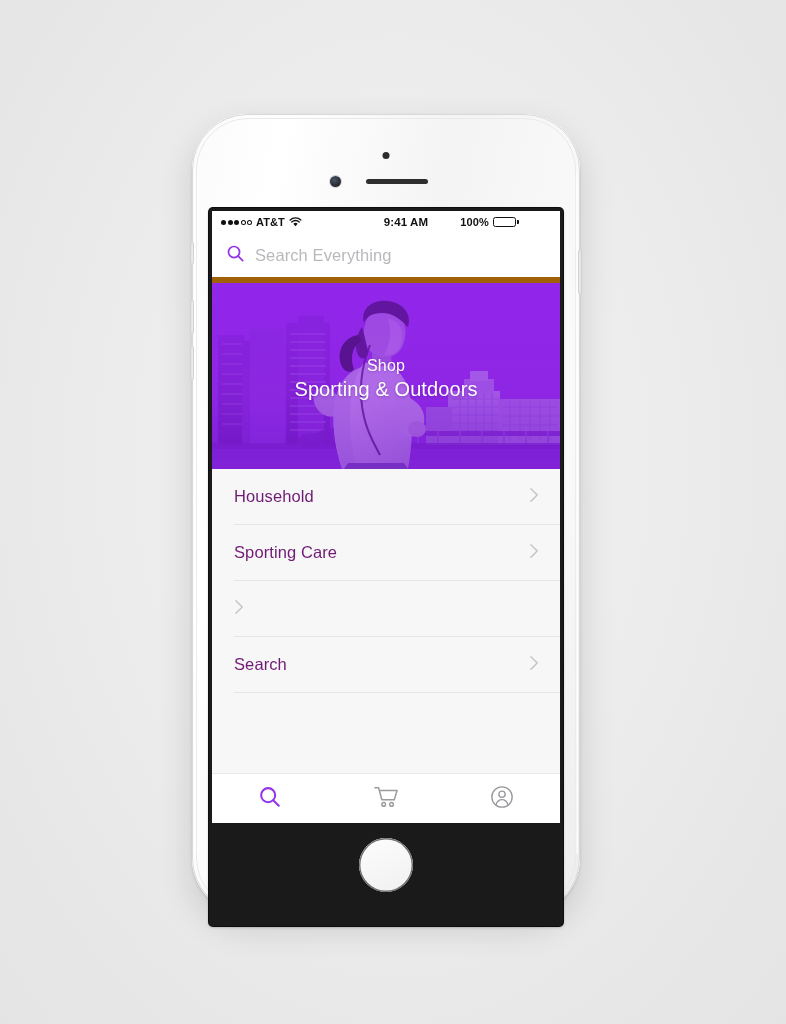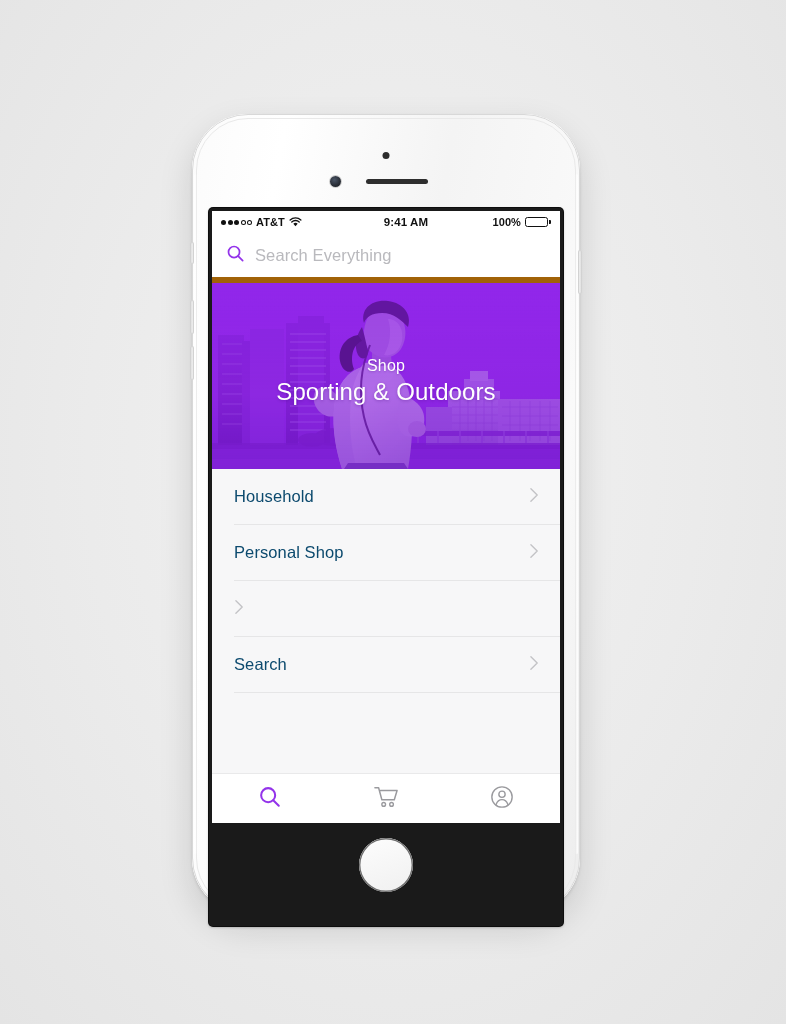--- a/index.html
+++ b/index.html
@@ -161,21 +161,21 @@
     display: flex;
     align-items: center;
     padding: 0 9px;
     font-size: 11px;
     font-weight: bold;
     color: #111;
     letter-spacing: 0.1px;
   }
   .sb-left { display: flex; align-items: center; gap: 4px; flex: 1 1 0; }
   .sb-center { flex: 0 0 auto; font-size: 11.5px; padding-left: 40px; }
-  .sb-right { display: flex; align-items: center; justify-content: flex-end; gap: 4px; flex: 1 1 0; }
+  .sb-right { display: flex; align-items: center; justify-content: center; gap: 4px; flex: 1 1 0; }
   .dots { display: flex; align-items: center; gap: 1.5px; }
   .dot { width: 5px; height: 5px; border-radius: 50%; background: #111; }
   .dot.empty { background: #fff; box-shadow: inset 0 0 0 1px #111; }
   .carrier { font-size: 11px; }
   .wifi-ico { display: inline-block; width: 12px; height: 10px; }
   .batt-wrap { display: flex; align-items: center; gap: 1px; }
   .batt-body {
     width: 23px; height: 10px;
     border: 1px solid #111;
     border-radius: 2.5px;
@@ -223,21 +223,21 @@
     color: #fff;
     z-index: 5;
   }
   .hero-kicker {
     font-size: 16px;
     letter-spacing: 0.2px;
     margin-bottom: 3px;
     text-shadow: 0 1px 2px rgba(60,0,110,0.25);
   }
   .hero-title {
-    font-size: 24px;
+    font-size: 20px;
     letter-spacing: 0.1px;
     text-shadow: 0 1px 3px rgba(60,0,110,0.3);
   }
 
   
   .list {
     flex: 1 1 auto;
     background: #f7f7f8;
     overflow: hidden;
     padding-left: 22px;
@@ -246,21 +246,21 @@
     height: 56px;
     display: flex;
     align-items: center;
     padding-right: 20px;
     border-bottom: 1px solid #e6e6e7;
     box-sizing: border-box;
   }
   .row-label {
     flex: 1 1 auto;
     font-size: 16.5px;
-    color: #0c4a6e;
+    color: #701a75;
     letter-spacing: 0.1px;
   }
   .chev { flex: 0 0 auto; display: block; }
 
   
   .tabbar {
     flex: 0 0 49px;
     background: #ffffff;
     border-top: 1px solid #e9e9ea;
     display: flex;
@@ -492,21 +492,21 @@
         <div class="list">
           <div class="row">
             <span class="row-label">Household</span>
             <span class="chev">
               <svg viewBox="0 0 12 20" width="11" height="18">
                   <polyline points="2,3 9,10 2,17" fill="none" stroke="#c3c3c6" stroke-width="1.5" stroke-linecap="round" stroke-linejoin="round"></polyline>
                 </svg>
             </span>
           </div>
           <div class="row">
-            <span class="row-label">Personal Shop</span>
+            <span class="row-label">Sporting Care</span>
             <span class="chev">
               <svg viewBox="0 0 12 20" width="11" height="18">
                   <polyline points="2,3 9,10 2,17" fill="none" stroke="#c3c3c6" stroke-width="1.5" stroke-linecap="round" stroke-linejoin="round"></polyline>
                 </svg>
             </span>
           </div>
           <div class="row">
             <span class="chev">
               <svg viewBox="0 0 12 20" width="11" height="18">
                   <polyline points="2,3 9,10 2,17" fill="none" stroke="#c3c3c6" stroke-width="1.5" stroke-linecap="round" stroke-linejoin="round"></polyline>

